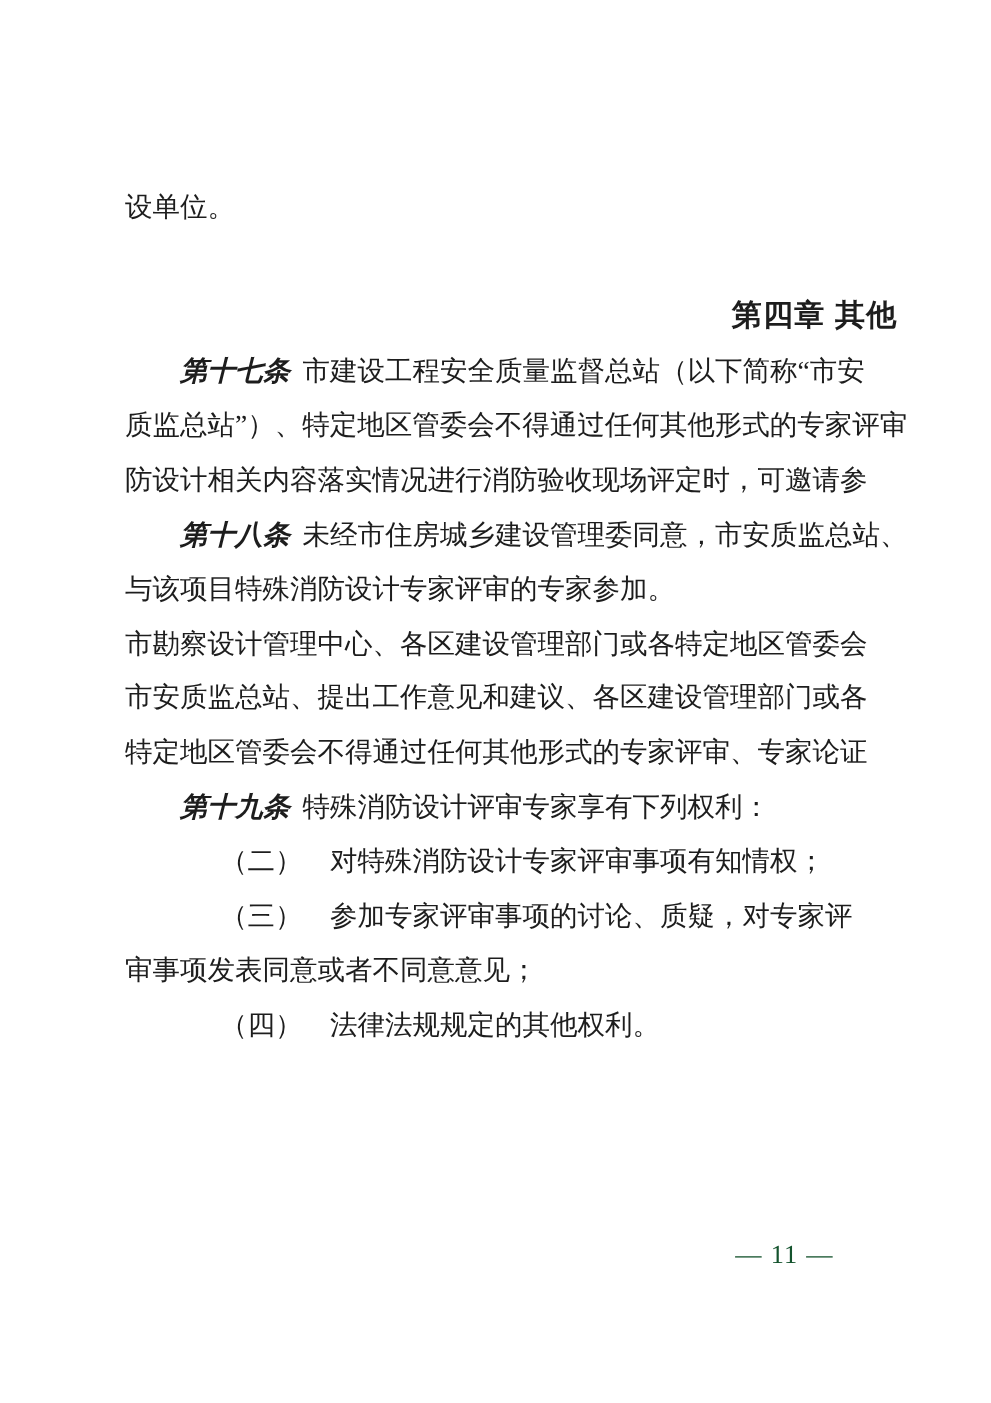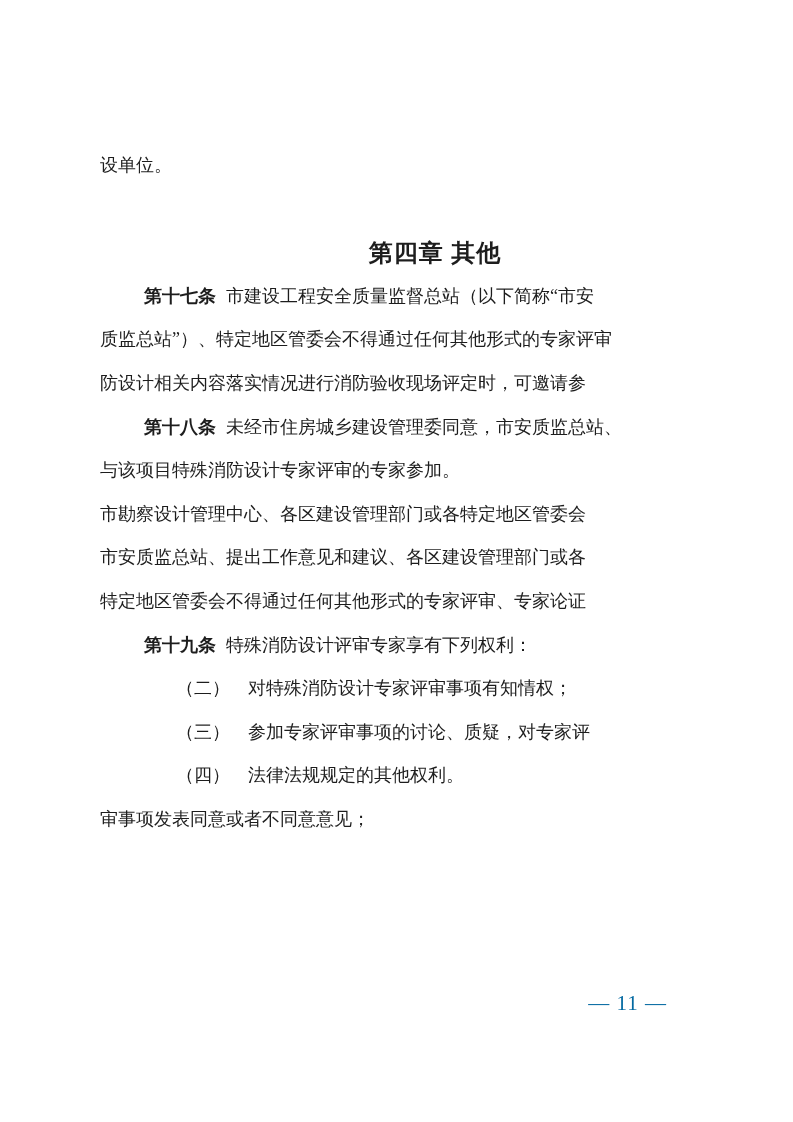--- a/index.html
+++ b/index.html
@@ -18,47 +18,48 @@
   }
   .content {
     position: absolute;
     left: 100px;
     top: 144px;
     width: 618px;
   }
   .ln {
     height: 43.6px;
     line-height: 43.6px;
-    font-size: 18px;
+    font-size: 22px;
     white-space: nowrap;
     letter-spacing: 0px;
   }
   .ln.para { text-indent: 44px; }
   .ln.item { text-indent: 76px; }
   .ln .lead {
     font-weight: 700;
     margin-right: 10px;
+    font-style: italic;
   }
   .ln.heading {
     font-weight: 700;
     font-size: 24px;
-    text-align: center;
+    text-align: right;
     padding-left: 52px;
     font-family: "Liberation Sans", sans-serif;
     letter-spacing: 1px;
   }
   .pagenum {
     position: absolute;
     top: 991px;
     right: 126px;
     font-size: 21px;
     line-height: 24px;
     letter-spacing: 1px;
     font-family: "Liberation Serif", serif;
-    color: #0369a1;
+    color: #14532d;
   }
 </style>
 </head>
 <body>
 
 <div class="page">
   <div class="content">
       <div class="ln "><span>设单位。</span></div>
       <div class="ln"></div>
       <div class="ln heading">第四章 其他</div>
@@ -66,17 +67,17 @@
       <div class="ln "><span>质监总站”）、特定地区管委会不得通过任何其他形式的专家评审</span></div>
       <div class="ln "><span>防设计相关内容落实情况进行消防验收现场评定时，可邀请参</span></div>
       <div class="ln para"><b class="lead">第十八条</b><span>未经市住房城乡建设管理委同意，市安质监总站、</span></div>
       <div class="ln "><span>与该项目特殊消防设计专家评审的专家参加。</span></div>
       <div class="ln "><span>市勘察设计管理中心、各区建设管理部门或各特定地区管委会</span></div>
       <div class="ln "><span>市安质监总站、提出工作意见和建议、各区建设管理部门或各</span></div>
       <div class="ln "><span>特定地区管委会不得通过任何其他形式的专家评审、专家论证</span></div>
       <div class="ln para"><b class="lead">第十九条</b><span>特殊消防设计评审专家享有下列权利：</span></div>
       <div class="ln item"><span>（二）　对特殊消防设计专家评审事项有知情权；</span></div>
       <div class="ln item"><span>（三）　参加专家评审事项的讨论、质疑，对专家评</span></div>
+      <div class="ln "><span>审事项发表同意或者不同意意见；</span></div>
       <div class="ln item"><span>（四）　法律法规规定的其他权利。</span></div>
-      <div class="ln "><span>审事项发表同意或者不同意意见；</span></div>
     </div>
   <div class="pagenum">— 11 —</div>
 </div>
 
 </body></html>

